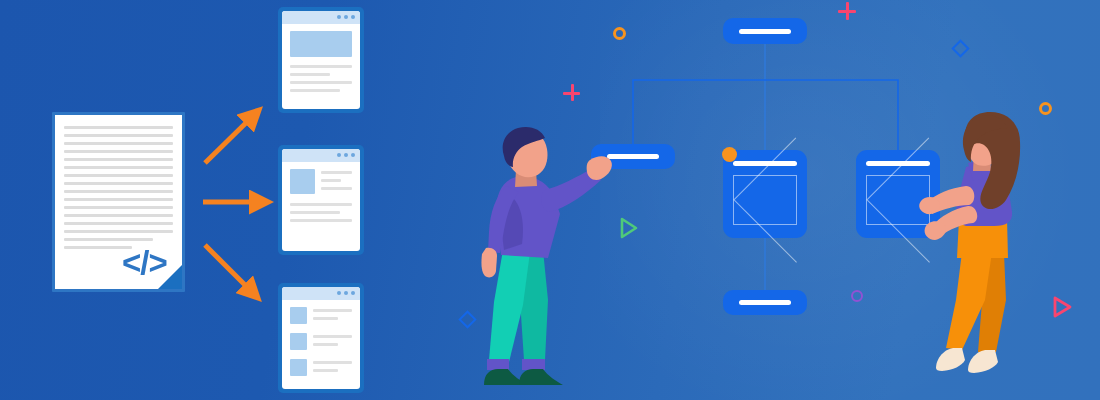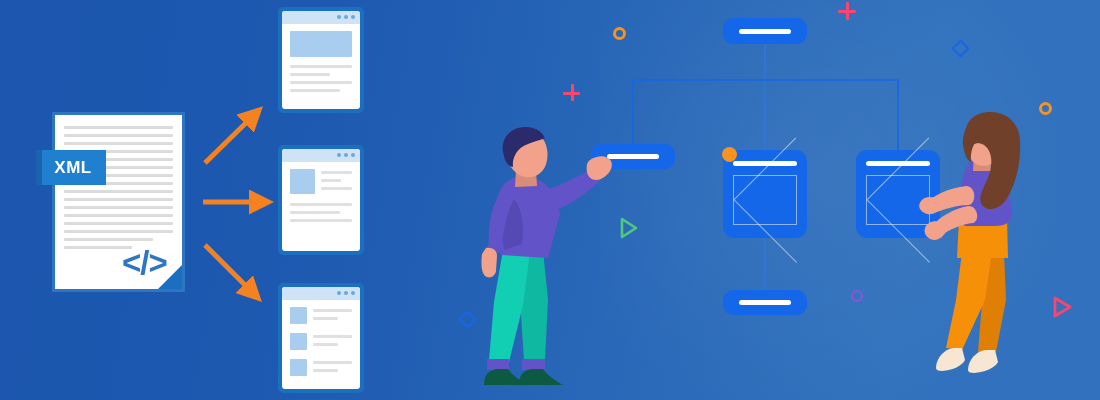--- a/index.html
+++ b/index.html
@@ -247,23 +247,20 @@
       <div class="ln"></div>
       <div class="ln"></div>
       <div class="ln"></div>
       <div class="ln"></div>
       <div class="ln mid"></div>
       <div class="ln short"></div>
     </div>
     <div class="doc-fold"></div>
   </div>
   <div id="code-glyph">&lt;/&gt;</div>
-  <div id="xml-badge">
-    <span>XML</span>
-  </div>
 
   <svg class="illus" width="1100" height="400">
     <defs>
       <marker id="ah" markerWidth="5" markerHeight="5" refX="2.2" refY="2.5" orient="auto">
         <path d="M0,0 L5,2.5 L0,5 z" fill="#f58220"></path>
       </marker>
     </defs>
     <line x1="205" y1="163" x2="253" y2="116" stroke="#f58220" stroke-width="5" marker-end="url(#ah)"></line>
     <line x1="203" y1="202" x2="260" y2="202" stroke="#f58220" stroke-width="5" marker-end="url(#ah)"></line>
     <line x1="205" y1="245" x2="252" y2="292" stroke="#f58220" stroke-width="5" marker-end="url(#ah)"></line>

